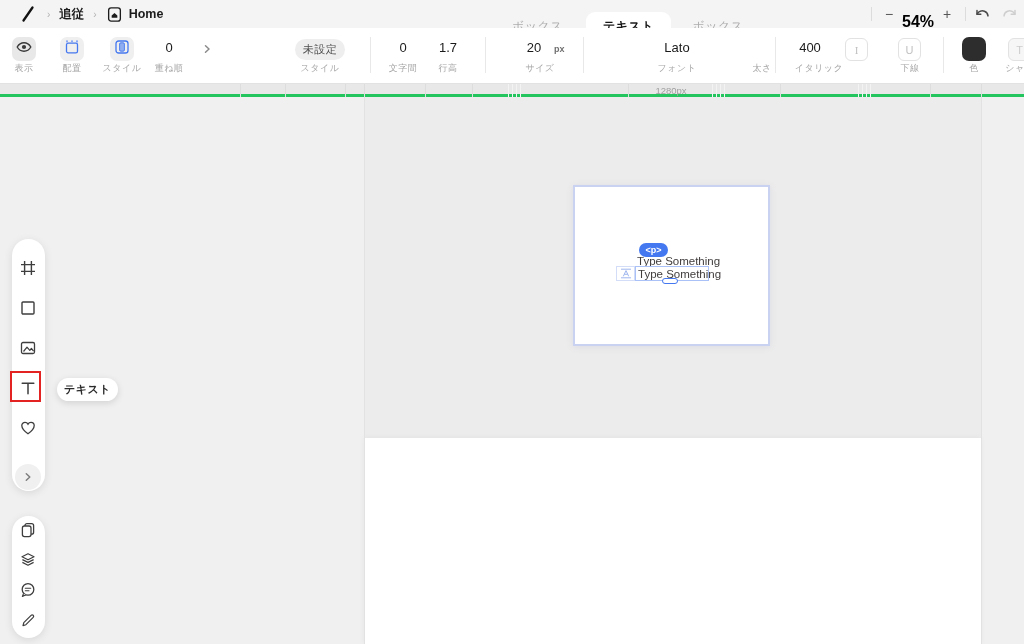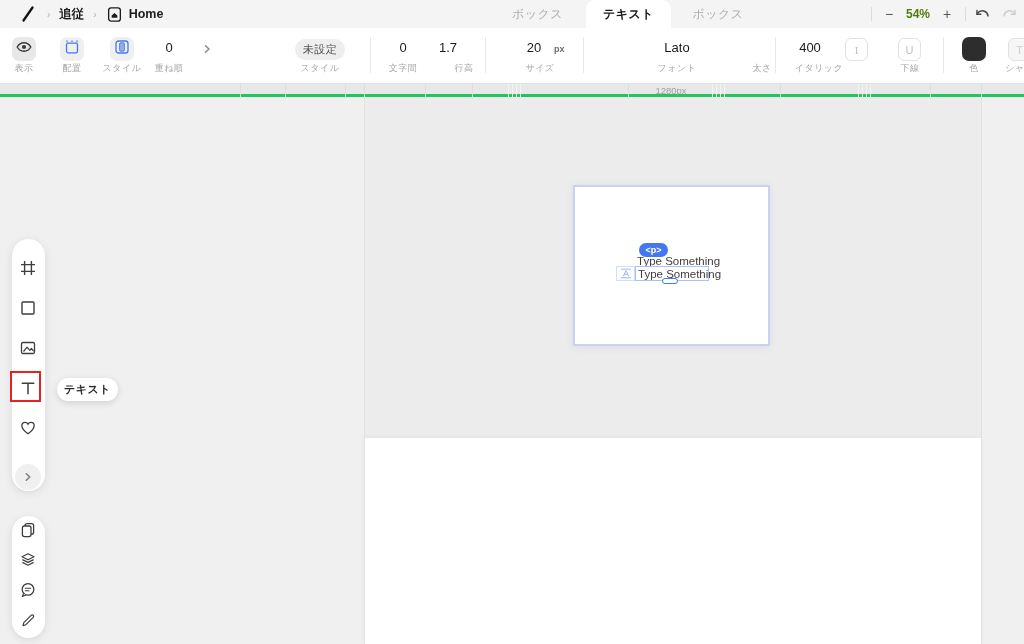--- a/index.html
+++ b/index.html
@@ -11,31 +11,31 @@
   #app { position:absolute; inset:0; width:1024px; height:644px; overflow:hidden; }
 
   
   .header { position:absolute; left:0; top:0; width:1024px; height:28px; background:#f5f4f4; }
   .crumbs { position:absolute; left:0; top:0; height:28px; display:flex; align-items:center; }
   .logo { width:20px; height:20px; margin-left:18px; display:flex; align-items:center; justify-content:center; }
   .crumb-sep { color:#b3b2b2; font-size:10px; margin:0 9px; }
   .crumb-label { font-size:12.5px; font-weight:bold; color:#1c1c1c; }
   .page-ic { width:17px; height:17px; margin-right:6px; display:flex; align-items:center; }
   .tabs { position:absolute; left:0; top:0; width:1024px; height:28px; }
-  .tab { position:absolute; top:0; height:28px; display:flex; align-items:center; justify-content:center;
+  .tab { position:absolute; top:12px; height:28px; display:flex; align-items:center; justify-content:center;
          font-size:12px; color:#aeadad; letter-spacing:.5px; }
   .tab.box { left:500px; width:75px; }
   .tab.text { left:586px; width:85px; background:#ffffff; border-radius:9px 9px 0 0;
               color:#161616; font-weight:bold; }
   .tab.motion { left:678px; width:80px; }
   .hdr-div { position:absolute; top:7px; width:1px; height:14px; background:#dddcdc; }
   .zbtn { position:absolute; top:0; height:28px; display:flex; align-items:center; justify-content:center;
           font-size:14px; color:#565656; width:18px; }
-  .zval { position:absolute; top:0; height:28px; display:flex; align-items:center; justify-content:center;
-          font-size:12px; font-weight:bold; color:#4d7c0f; width:38px; }
+  .zval { position:absolute; top:8px; height:28px; display:flex; align-items:center; justify-content:center;
+          font-size:16px; font-weight:bold; color:#000000; width:38px; }
   .histbtn { position:absolute; top:5px; width:19px; height:18px; }
 
   
   .toolbar { position:absolute; left:0; top:28px; width:1024px; height:56px; background:#ffffff;
              border-bottom:1px solid #e3e2e2; }
   .tb-label { position:absolute; top:34px; transform:translateX(-50%); font-size:9px; color:#a6a5a5;
               white-space:nowrap; letter-spacing:.5px; }
   .tb-value { position:absolute; top:12px; transform:translateX(-50%); font-size:13px; color:#1a1a1a;
               white-space:nowrap; }
   .tb-icbtn { position:absolute; top:9px; width:24px; height:24px; border-radius:7px; background:#f0efef;
@@ -188,21 +188,21 @@
 
     <div class="pillbtn">未設定</div>
     <div class="tb-label" style="left:320px">スタイル</div>
 
     <div class="tb-div" style="left:370px"></div>
 
     <div class="tb-value" style="left:403px">0</div>
     <div class="tb-label" style="left:403px">文字間</div>
 
     <div class="tb-value" style="left:448px">1.7</div>
-    <div class="tb-label" style="left:464px">行高</div>
+    <div class="tb-label" style="left:448px">行高</div>
 
     <div class="tb-div" style="left:485px"></div>
 
     <div class="tb-value" style="left:534px">20</div>
     <div class="unit">px</div>
     <div class="tb-label" style="left:540px">サイズ</div>
 
     <div class="tb-div" style="left:583px"></div>
 
     <div class="tb-value" style="left:677px">Lato</div>

